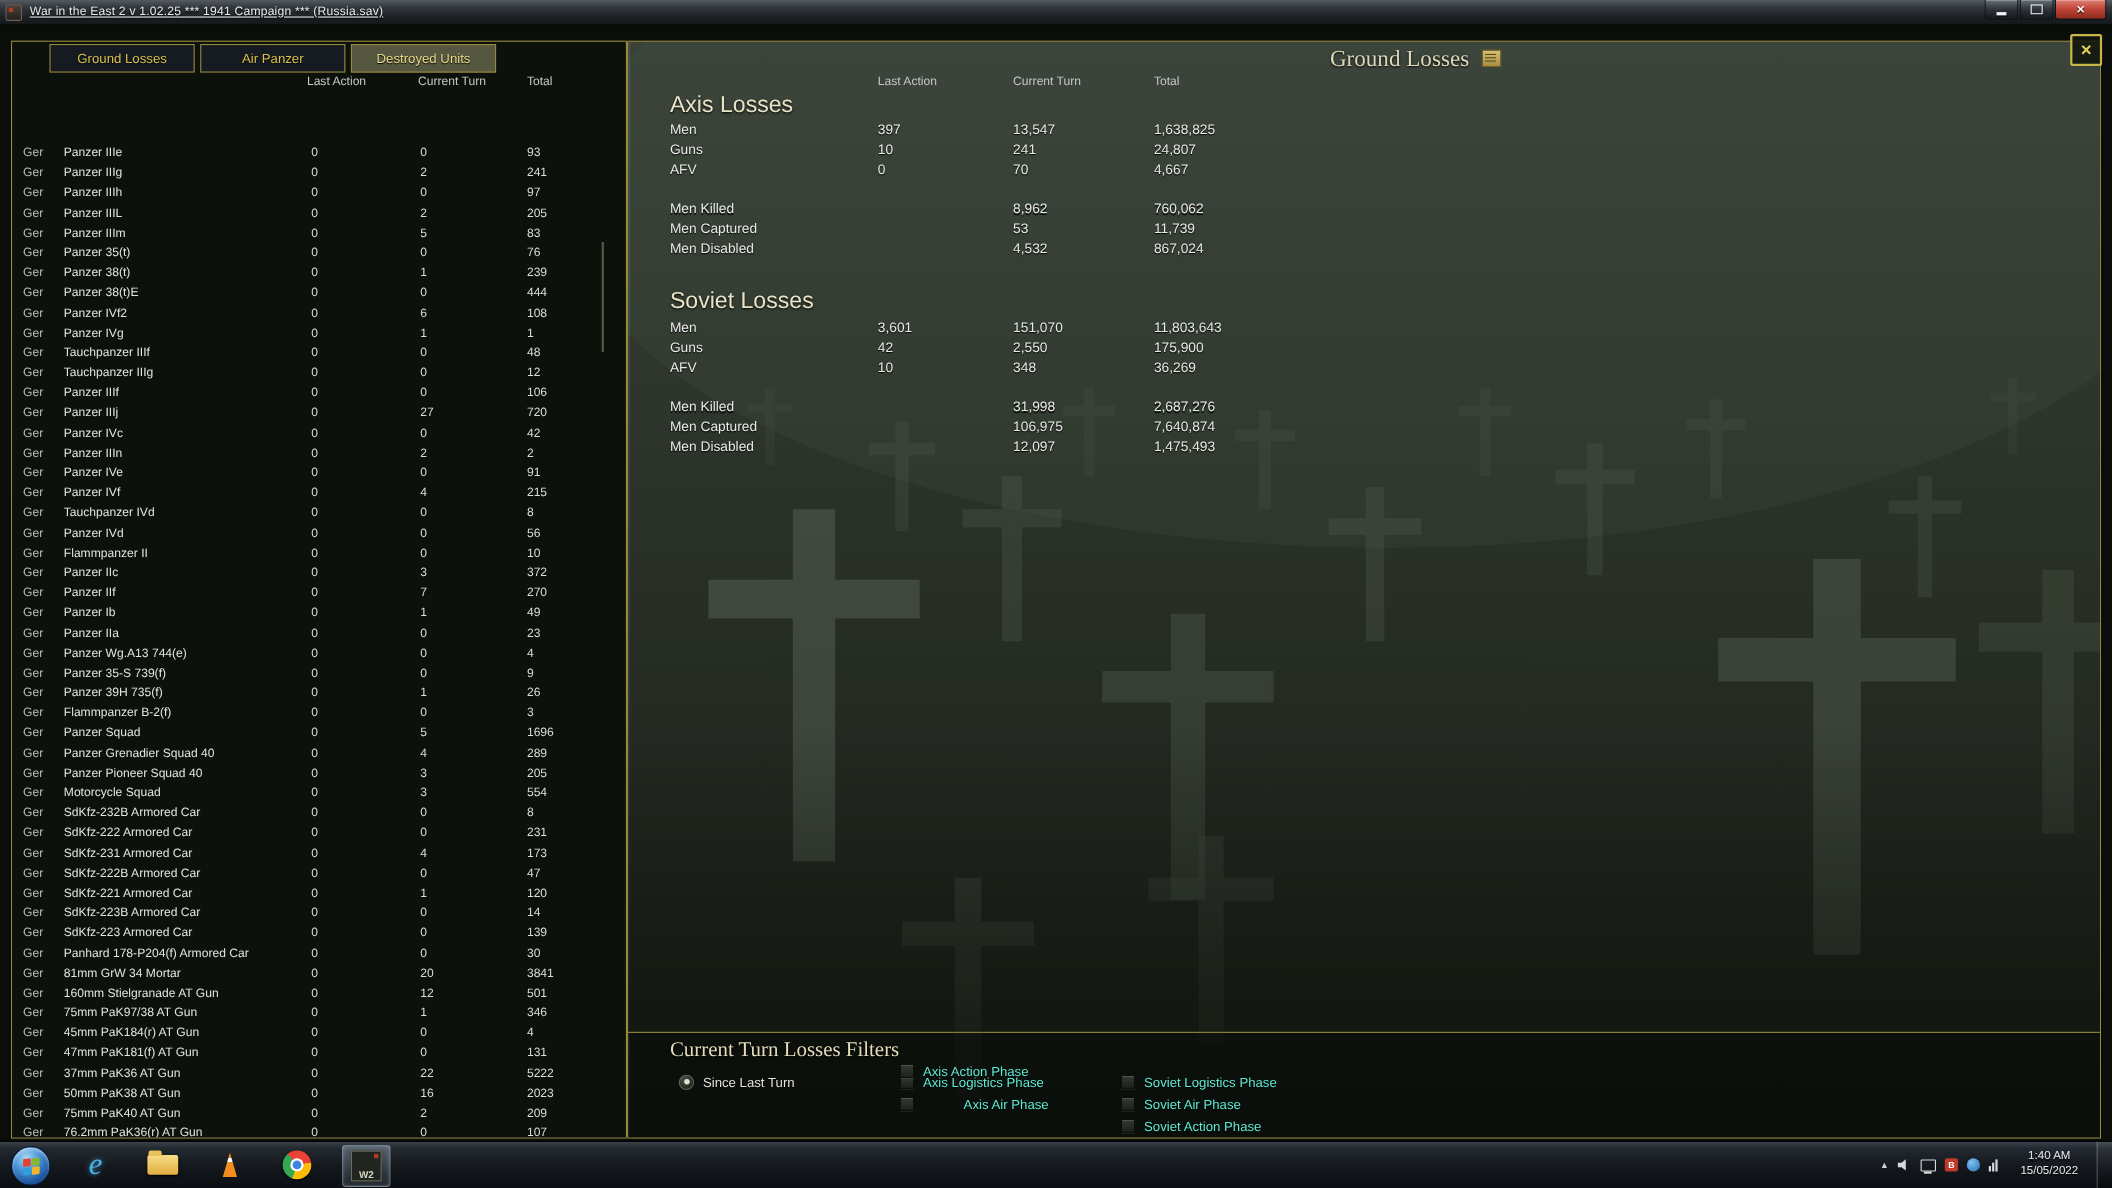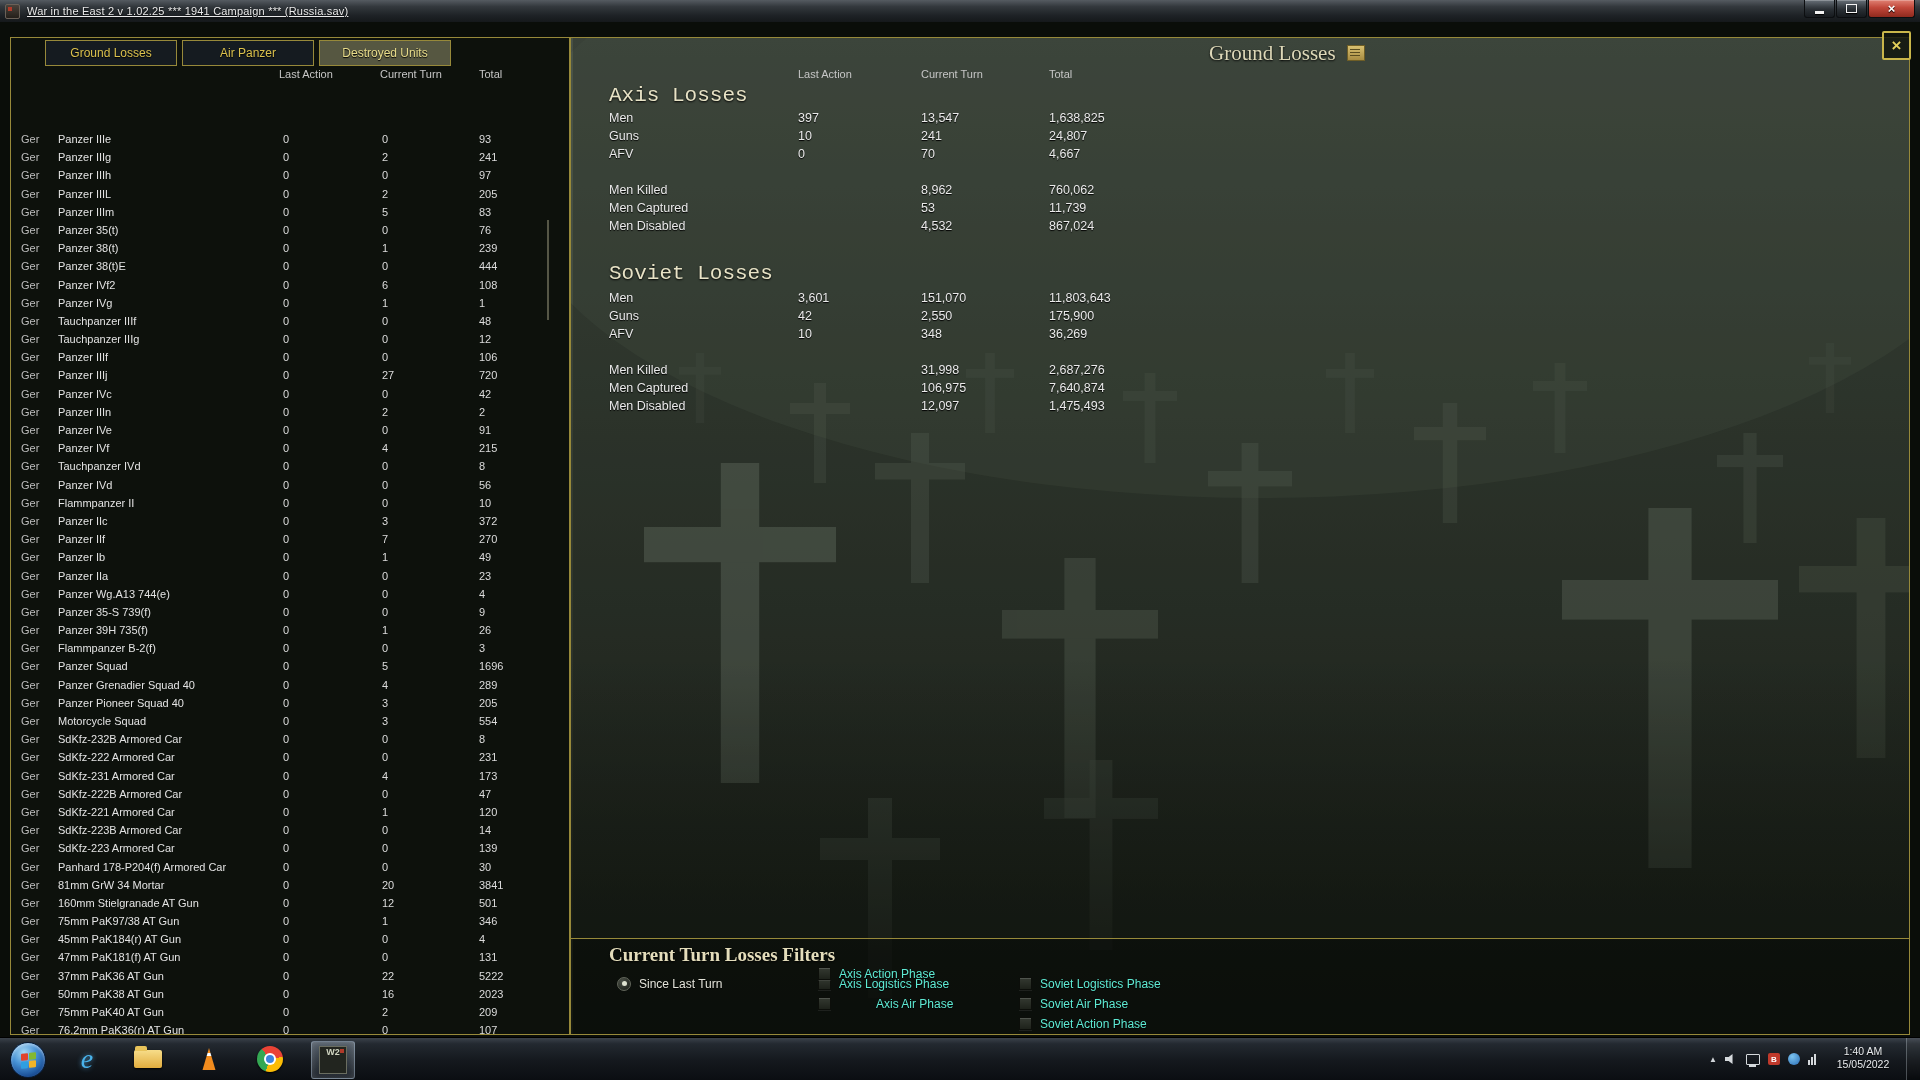--- a/index.html
+++ b/index.html
@@ -58,28 +58,28 @@
   .u-nat{left:10px;color:#bdbdbd}.u-name{left:47px;color:#e3e3e3}
   .u-last{left:272px}.u-turn{left:371px}.u-total{left:468px}
   .scroll-thumb{position:absolute;left:536px;top:182px;width:2px;height:100px;background:#7d7d66;opacity:.65;}
 
   
   .loss-headers,.loss-row{position:absolute;left:0;right:0;height:16px;z-index:5;}
   .loss-headers{top:30px;font-size:11px;color:#c6c6c6;}
   .loss-headers span,.loss-row span{position:absolute;top:0;white-space:nowrap;}
   .loss-row{font-size:12.5px;color:#eaeaea;text-shadow:0 1px 1px #000;}
   .ll{left:598px}.lc1{left:787px}.lc2{left:910px}.lc3{left:1038px}
-  .section-title{position:absolute;left:598px;font-family:Liberation Mono, monospace;font-size:21px;
+  .section-title{position:absolute;left:598px;font-family:Liberation Sans, sans-serif;font-size:21px;
     color:#e8e3c6;text-shadow:0 1px 2px #000;z-index:5;}
   .axis-title{top:46px}.soviet-title{top:224px}
 
   
   .filters-divider{position:absolute;left:560px;right:0;top:900px;height:1px;background:#97893a;z-index:5;}
   .filters-shade{position:absolute;left:562px;right:0;top:901px;bottom:0;background:rgba(6,9,6,.45);z-index:4;}
-  .filters-title{position:absolute;left:598px;top:906px;font-family:"Liberation Serif",serif;font-weight:bold;
+  .filters-title{position:absolute;left:598px;top:906px;font-family:"Liberation Serif",serif;font-weight:normal;
     font-size:19px;color:#e4ddbb;text-shadow:0 1px 2px #000;z-index:5;}
   .radio-row{position:absolute;left:606px;top:938px;height:15px;display:flex;align-items:center;gap:8px;
     font-size:12px;color:#e3e3da;z-index:5;text-shadow:0 1px 1px #000;}
   .radio{width:12px;height:12px;border-radius:50%;background:radial-gradient(circle at 35% 30%,#4a4f46,#161a14);
     border:1px solid #62665b;display:flex;align-items:center;justify-content:center;}
   .radio .dot{width:5px;height:5px;border-radius:50%;background:#e0e4d2;}
   .chk{position:absolute;height:15px;display:flex;align-items:center;gap:8px;font-size:12px;
     color:#5eead4;z-index:5;text-shadow:0 1px 1px #000;}
   .cbox{width:11px;height:11px;flex:0 0 11px;background:linear-gradient(#343931,#1e221b);
     border:1px solid #0c0e0a;box-shadow:inset 0 1px 0 rgba(255,255,255,.14),0 1px 0 rgba(255,255,255,.08);}
@@ -104,21 +104,21 @@
   .folder{width:28px;height:18px;background:linear-gradient(#f7dd8a,#e2ad3e);border-radius:2px;position:relative;
     box-shadow:0 1px 2px #000;}
   .folder::before{content:"";position:absolute;top:-4px;left:1px;width:12px;height:5px;background:#e8c35a;border-radius:2px 2px 0 0;}
   .cone{width:18px;height:22px;background:repeating-linear-gradient(180deg,#f28c1e 0 5px,#fff 5px 8px,#f28c1e 8px 22px);
     clip-path:polygon(50% 0,86% 100%,14% 100%);}
   .chrome{width:26px;height:26px;border-radius:50%;
     background:conic-gradient(from -40deg,#ea4335 0 120deg,#fbbc05 120deg 240deg,#34a853 240deg 360deg);
     position:relative;box-shadow:0 1px 2px #000;}
   .chrome::before{content:"";position:absolute;left:7px;top:7px;width:12px;height:12px;border-radius:50%;background:#fff;}
   .chrome::after{content:"";position:absolute;left:9px;top:9px;width:8px;height:8px;border-radius:50%;background:#3d85dd;}
-  .gameicon{width:26px;height:26px;background:#22251f;border:1px solid #6a6d60;display:flex;align-items:flex-start;
+  .gameicon{width:26px;height:26px;background:#22251f;border:1px solid #6a6d60;display:flex;align-items:flex-end;
     justify-content:center;color:#d2d6c2;font-size:9px;font-weight:bold;position:relative;}
   .gameicon::after{content:"";position:absolute;right:2px;top:2px;width:4px;height:4px;background:#b03a2a;}
   .tray{position:absolute;right:104px;top:0;height:42px;display:flex;align-items:center;gap:8px;}
   .tchev{color:#d2d6d9;font-size:8px;}
   .tspeaker{width:13px;height:12px;background:#d5d9dc;
     clip-path:polygon(0 33%,28% 33%,58% 8%,58% 92%,28% 67%,0 67%);}
   .tmon{width:12px;height:9px;border:1px solid #d5d9dc;border-radius:1px;position:relative;}
   .tmon::after{content:"";position:absolute;left:2px;bottom:-3px;width:7px;height:2px;background:#d5d9dc;}
   .tred{width:12px;height:12px;background:#c0392b;border-radius:2px;color:#fff;font-size:8px;font-weight:bold;
     display:flex;align-items:center;justify-content:center;}

